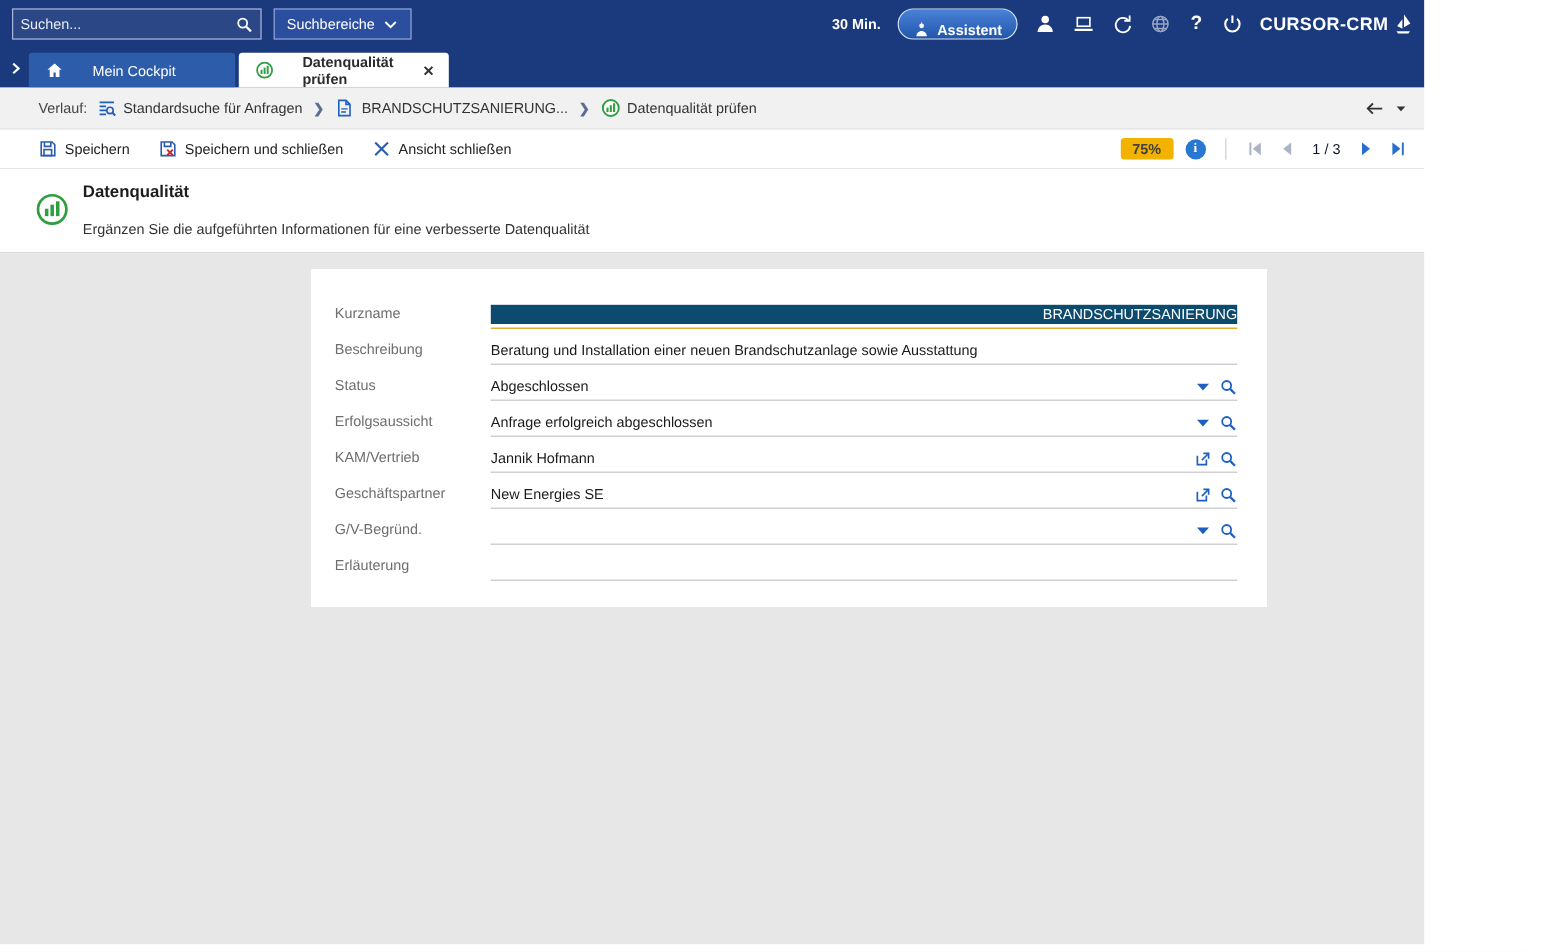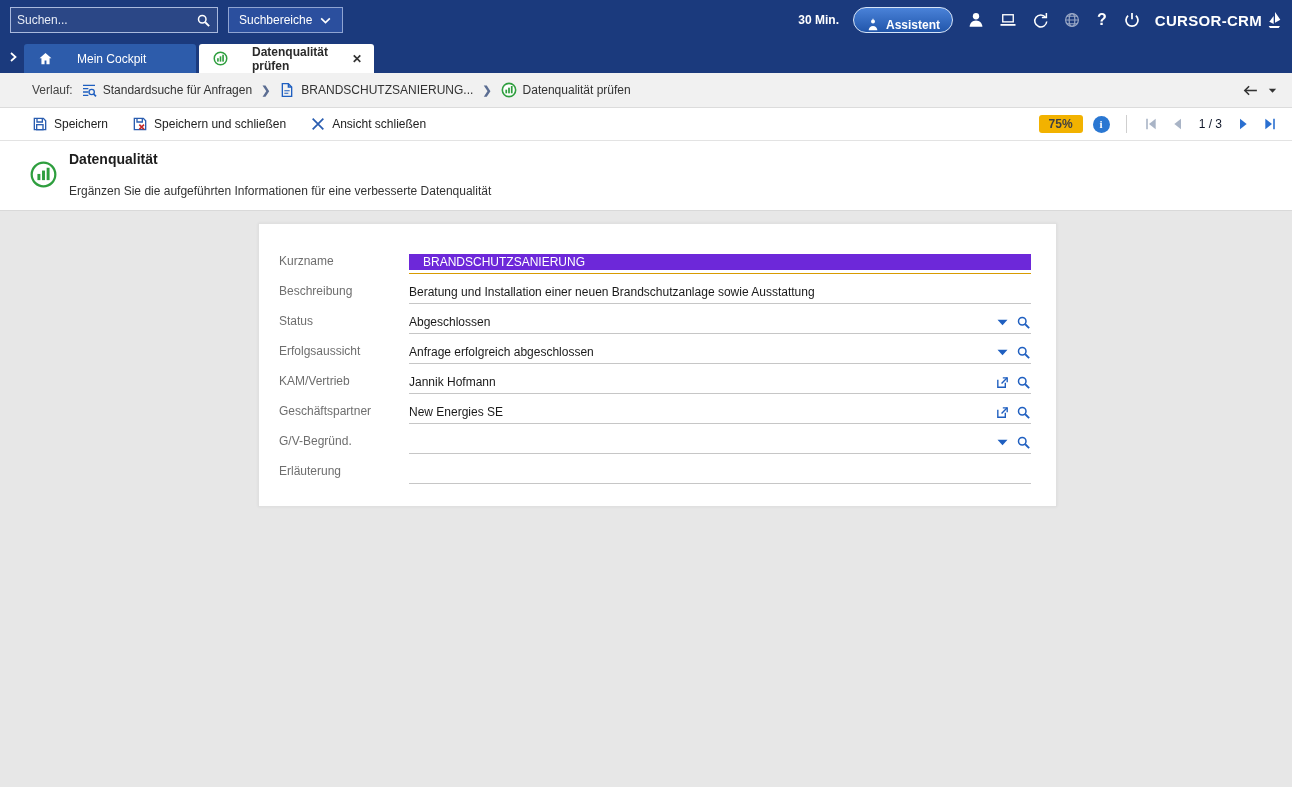--- a/index.html
+++ b/index.html
@@ -1,17 +1,17 @@
 <!DOCTYPE html>
 <html><head>
 <meta charset="utf-8">
 <style>
   * { margin:0; padding:0; box-sizing:border-box; }
   html,body { width:1292px; height:793px; font-family:"Liberation Sans", sans-serif; background:#fff; }
-  .page { width:1292px; height:793px; display:flex; flex-direction:column; overflow:hidden; background:#fff; }
+  .page { width:1187px; height:793px; display:flex; flex-direction:column; overflow:hidden; background:#fff; }
 
   
   .topbar { height:40px; background:#1b3a7d; display:flex; align-items:center; padding:0 10px; color:#fff; flex:0 0 auto; }
   .search-box { display:flex; align-items:center; width:208px; height:26px; border:1px solid #a9b9dd; background:rgba(255,255,255,0.07); padding:0 6px; }
   .search-box input { flex:1; background:transparent; border:none; outline:none; color:#fff; font-size:12px; font-family:inherit; }
   .search-box input::placeholder { color:#e8edf7; }
   .icon { display:inline-flex; align-items:center; justify-content:center; }
   .icon svg { width:100%; height:100%; display:block; }
   .search-mag { width:15px; height:15px; color:#fff; cursor:pointer; }
   .scope-btn { margin-left:10px; height:26px; display:flex; align-items:center; gap:7px; padding:0 10px; border:1px solid #8fa4d2; background:#2b4f9e; color:#fff; font-size:12px; cursor:pointer; }
@@ -66,21 +66,21 @@
   .hdr-sub { font-size:12px; color:#333; margin-top:17px;text-align:right; }
 
   
   .content { flex:1; background:#e7e7e7; overflow:hidden; }
   .form-card { margin:12px 0 0 258px; width:799px; background:#fff; border:1px solid #e0e0e0; box-shadow:0 0 3px rgba(0,0,0,0.06); padding:20px 25px 22px 20px; }
   .field-row { display:flex; align-items:flex-end; min-height:30px; }
   .field-label { width:130px; flex:0 0 auto; font-size:12px; color:#6e6e6e; padding-bottom:6px; }
   .field-box { flex:1; display:flex; align-items:flex-end; border-bottom:1px solid #c6c6c6; padding-bottom:3px; min-height:21px; gap:6px; }
   .field-row.focused .field-box { border-bottom:1.5px solid #d79b00; }
   .field-value { flex:1; font-size:12px; color:#1a1a1a; line-height:16px; min-height:16px; }
-  .selected-text { background:#6d28d9; color:#fff; padding:0 14px; display:inline-block; }
+  .selected-text { background:#0c4a6e; color:#fff; padding:0 0; display:inline-block;text-align:right; }
   .fld-icon { width:15px; height:15px; color:#1f5fc0; cursor:pointer; flex:0 0 auto; }
   .caret-icon, .ext-icon, .mag-icon { display:none; }
   .type-lookup-dropdown .caret-icon { display:inline-flex; }
   .type-lookup-dropdown .mag-icon { display:inline-flex; }
   .type-lookup-link .ext-icon { display:inline-flex; }
   .type-lookup-link .mag-icon { display:inline-flex; }
   .footer-strip { height:6px; background:#fff; flex:0 0 auto; }
 </style>
 </head>
 <body>

